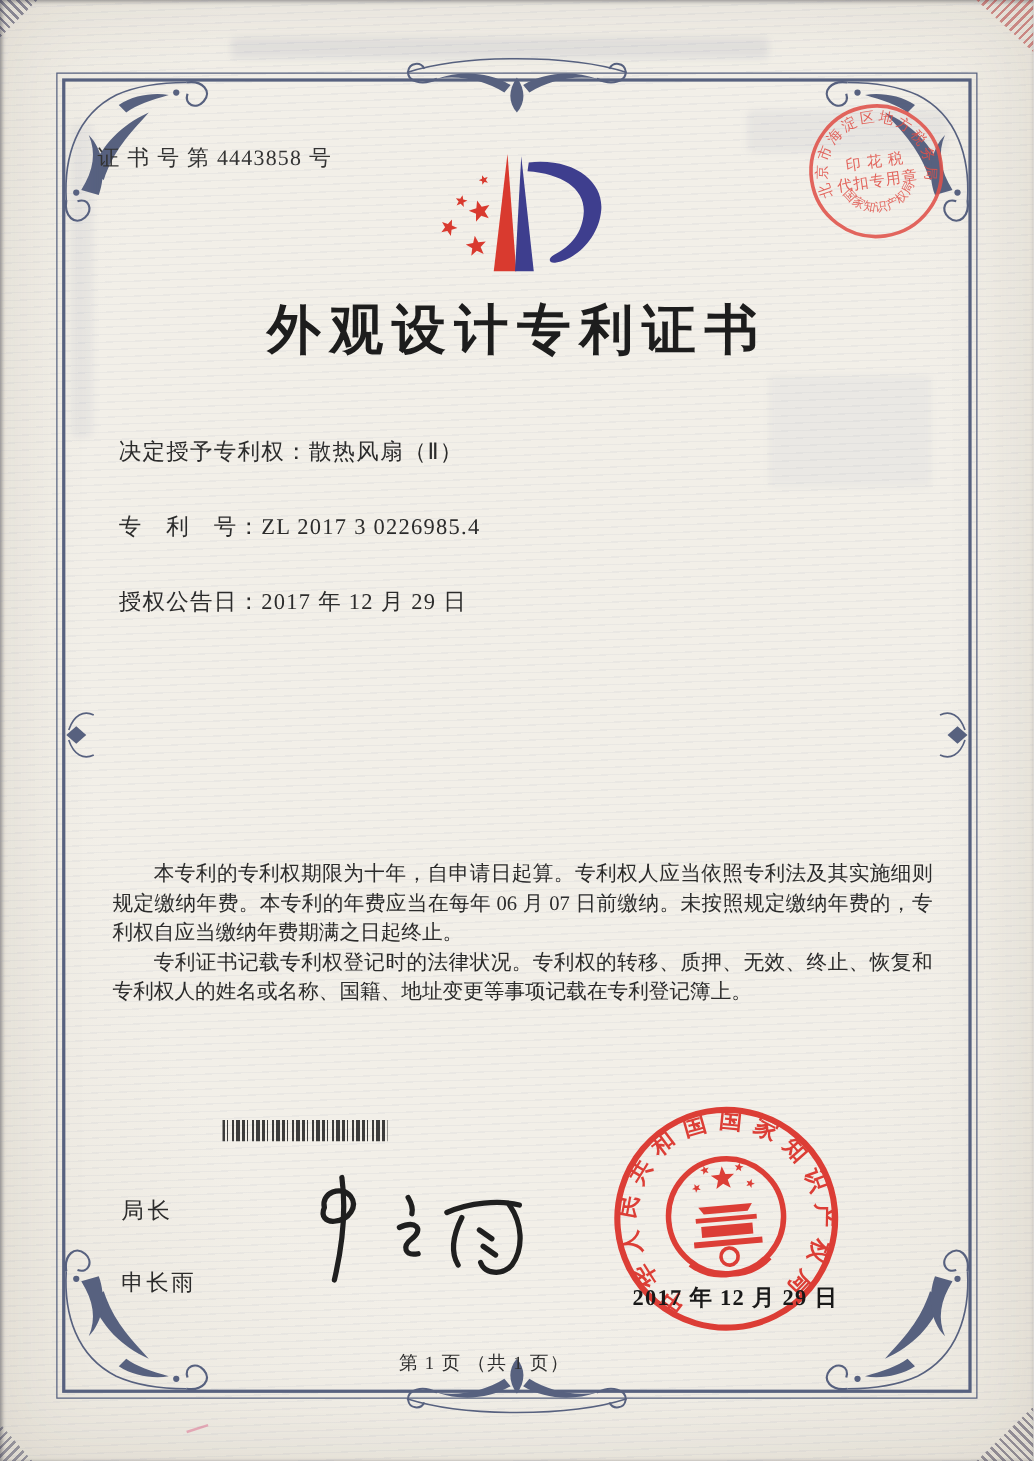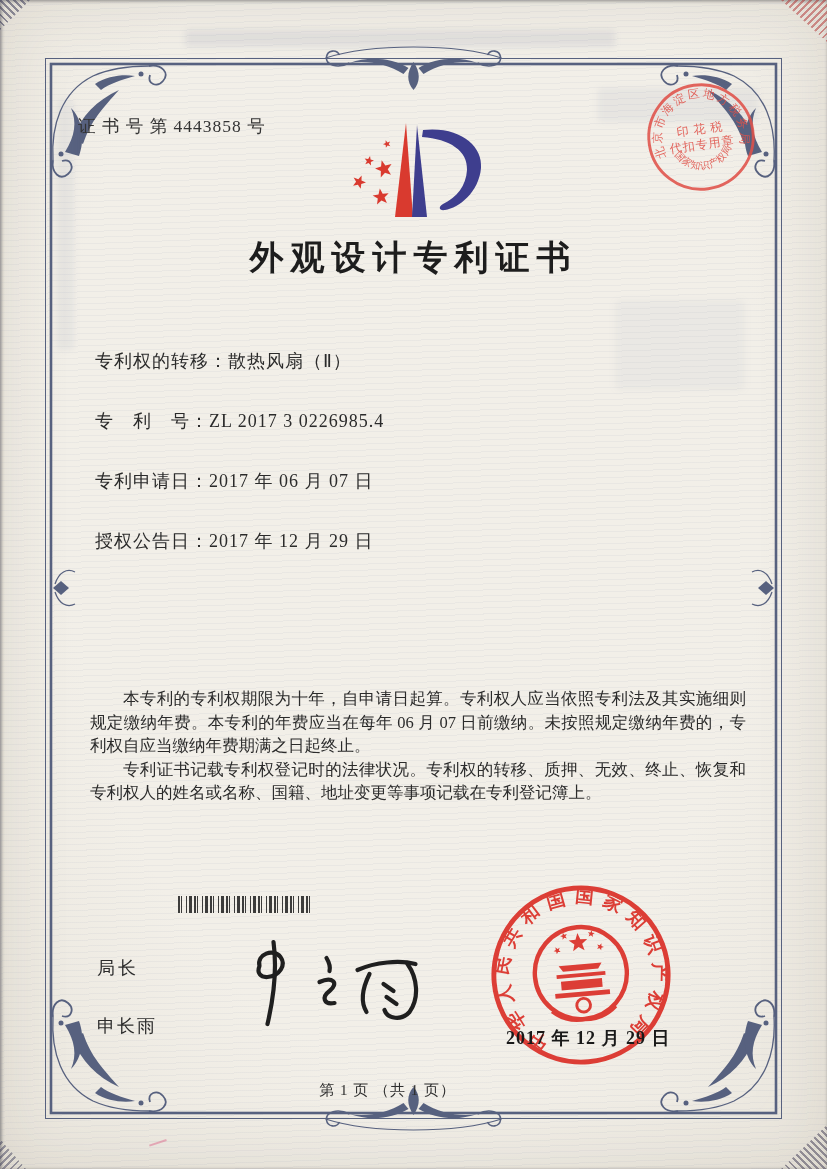--- a/index.html
+++ b/index.html
@@ -38,21 +38,21 @@
   .g2{left:598px; top:88px;  width:160px; height:34px; background:rgba(100,112,148,.08);}
   .g3{left:57px;  top:100px; width:17px;  height:250px; background:rgba(100,112,148,.08);}
   .g4{left:615px; top:300px; width:130px; height:90px; background:rgba(100,112,148,.05);}
   .pink-mark{position:absolute; left:148px; top:1136px; width:18px; height:6px;
     border-bottom:2px solid rgba(220,90,130,.45); transform:rotate(-18deg);}
 
   .cert-no{position:absolute; left:78px; top:114px; font-size:17.5px; letter-spacing:1px; color:#333;}
   .logo{position:absolute; left:345px; top:120px;}
   .tax-stamp{position:absolute; left:643px; top:79px; transform:rotate(-8deg); opacity:.88;}
   .title{position:absolute; left:0; top:235px; width:100%; margin:0; text-align:center;
-    font-size:34px; font-weight:700; letter-spacing:7px; color:#1d1d1d;}
+    font-size:43px; font-weight:700; letter-spacing:7px; color:#1d1d1d;}
 
   .fields{position:absolute; left:95px; top:349px; font-size:18px;}
   .frow{height:60px; white-space:nowrap;}
   .flabel{letter-spacing:1px;}
   .fvalue{letter-spacing:1px;}
 
   .body-text{position:absolute; left:90px; top:687px; width:656px;
     font-size:16.5px; line-height:23.5px; text-align:justify;}
   .body-text p{margin:0; text-indent:2em;}
 
@@ -162,27 +162,24 @@
       <text font-size="10" letter-spacing="0.5" stroke="none">
         <textPath href="#taxBot" startOffset="50%" text-anchor="middle">国家知识产权局</textPath>
       </text>
     </g>
   </svg>
 
   <h1 class="title">外观设计专利证书</h1>
 
   <div class="fields">
     <div class="frow">
-      <span class="flabel">专利权的转移：</span><span class="fvalue">散热风扇（Ⅱ）</span>
+      <span class="flabel">决定授予专利权：</span><span class="fvalue">散热风扇（Ⅱ）</span>
     </div>
     <div class="frow">
       <span class="flabel">专　利　号：</span><span class="fvalue">ZL 2017 3 0226985.4</span>
-    </div>
-    <div class="frow">
-      <span class="flabel">专利申请日：</span><span class="fvalue">2017 年 06 月 07 日</span>
     </div>
     <div class="frow">
       <span class="flabel">授权公告日：</span><span class="fvalue">2017 年 12 月 29 日</span>
     </div>
   </div>
 
   <div class="body-text">
     <p>本专利的专利权期限为十年，自申请日起算。专利权人应当依照专利法及其实施细则规定缴纳年费。本专利的年费应当在每年 06 月 07 日前缴纳。未按照规定缴纳年费的，专利权自应当缴纳年费期满之日起终止。</p>
     <p>专利证书记载专利权登记时的法律状况。专利权的转移、质押、无效、终止、恢复和专利权人的姓名或名称、国籍、地址变更等事项记载在专利登记簿上。</p>
   </div>

